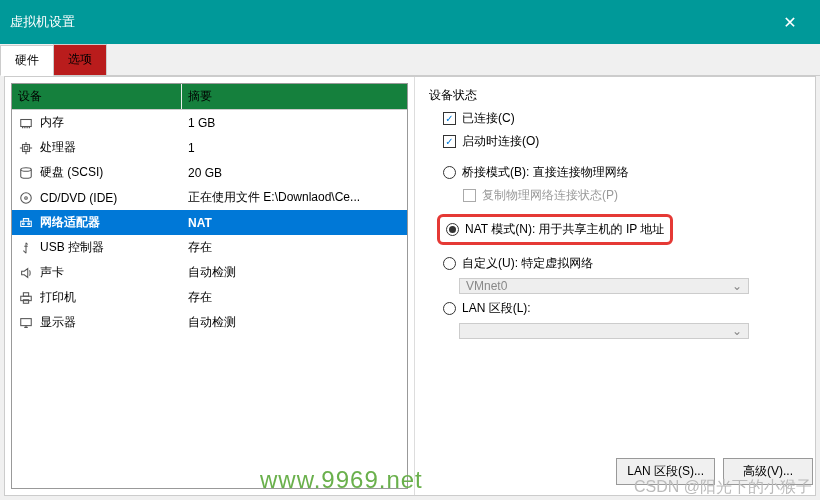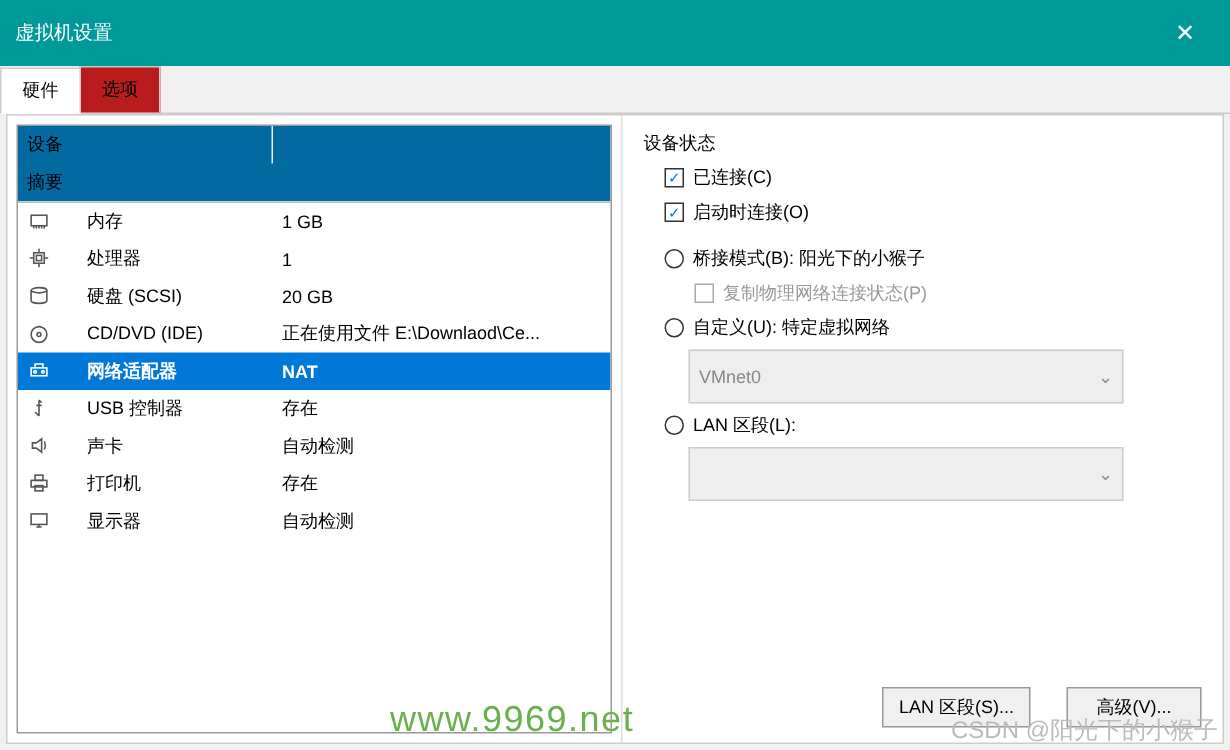--- a/index.html
+++ b/index.html
@@ -6,41 +6,41 @@
   body { background: #f0f0f0; width: 820px; height: 500px; overflow: hidden; position: relative; }
   .titlebar { background: #009999; color: #fff; height: 44px; display: flex; align-items: center; padding: 0 10px; justify-content: space-between; }
   .titlebar .title { font-size: 13px; }
   .close-btn { width: 40px; height: 30px; display: flex; align-items: center; justify-content: center; cursor: pointer; font-size: 16px; }
   .tabs { display: flex; background: #f0f0f0; border-bottom: 1px solid #ccc; }
   .tab { padding: 6px 14px; background: #b91c1c; border: 1px solid #ccc; border-bottom: none; margin-right: -1px; cursor: pointer; }
   .tab.active { background: #fff; border-bottom: 1px solid #fff; position: relative; top: 1px; }
   .content { display: flex; background: #fff; height: 420px; border: 1px solid #ccc; margin: 0 4px; }
   .left-panel { width: 410px; border-right: 1px solid #ddd; padding: 6px; display: flex; flex-direction: column; }
   .hw-table { border: 1px solid #999; flex: 1; overflow: hidden; }
-  .hw-header { display: flex; background: #0369a1; border-bottom: 1px solid #ccc; font-weight: normal; flex-direction: column; }
+  .hw-header { display: flex; background: #15803d; border-bottom: 1px solid #ccc; font-weight: normal; }
   .hw-header .col1 { width: 170px; padding: 4px 6px; border-right: 1px solid #eee; }
   .hw-header .col2 { flex: 1; padding: 4px 6px; }
   .hw-row { display: flex; align-items: center; padding: 2px 0; cursor: pointer; }
-  .hw-row .col1 { width: 170px; padding: 2px 6px; display: flex; gap: 24px; }
+  .hw-row .col1 { width: 170px; padding: 2px 6px; display: flex; align-items: center; gap: 6px; }
   .hw-row .col2 { flex: 1; padding: 2px 6px; white-space: nowrap; overflow: hidden; text-overflow: ellipsis; }
   .hw-row.selected { background: #0078d7; color: #fff; font-weight: bold; }
   .hw-icon { width: 16px; height: 16px; display: inline-flex; align-items: center; justify-content: center; color: #555; }
   .hw-row.selected .hw-icon { color: #fff; }
   .right-panel { flex: 1; padding: 10px 14px; position: relative; }
   .group { margin-bottom: 14px; }
   .group-title { margin-bottom: 6px; }
   .chk-row, .rad-row { display: flex; align-items: center; gap: 6px; margin: 6px 0 6px 14px; }
   .chk-box { width: 13px; height: 13px; border: 1px solid #333; display: inline-flex; align-items: center; justify-content: center; font-size: 10px; color: #0078d7; }
   .chk-box.disabled { border-color: #aaa; color: #aaa; }
   .rad { width: 13px; height: 13px; border: 1px solid #333; border-radius: 50%; display: inline-flex; align-items: center; justify-content: center; }
   .rad.sel::after { content: ""; width: 7px; height: 7px; background: #333; border-radius: 50%; }
   .disabled-text { color: #999; }
   .highlight-box { border: 3px solid #e53935; border-radius: 6px; padding: 4px 6px; margin: 4px 0 4px 8px; display: inline-flex; align-items: center; gap: 6px; }
-  .select-box { margin: 6px 0 6px 30px; width: 290px; height: 36px; background: #eee; border: 1px solid #ccc; color: #888; padding: 3px 6px; display: flex; justify-content: space-between; align-items: center; }
-  .bottom-buttons { position: absolute; right: 14px; bottom: 10px; display: flex; gap: 24px; }
+  .select-box { margin: 6px 0 6px 30px; width: 290px; height: 16px; background: #eee; border: 1px solid #ccc; color: #888; padding: 3px 6px; display: flex; justify-content: space-between; align-items: center; }
+  .bottom-buttons { position: absolute; right: 2px; bottom: 10px; display: flex; gap: 8px; }
   .btn { border: 1px solid #999; background: #f0f0f0; padding: 4px 10px; cursor: pointer; min-width: 90px; text-align: center; }
   .watermark { position: absolute; left: 260px; bottom: 6px; color: #6ab04c; font-size: 24px; letter-spacing: 1px; pointer-events: none; }
   .csdn { position: absolute; right: 8px; bottom: 2px; color: #bbb; font-size: 16px; pointer-events: none; }
   .indent { margin-left: 34px; }
 </style>
 </head>
 <body>
 
 <div class="titlebar">
   <span class="title">虚拟机设置</span>
@@ -184,27 +184,31 @@
       <div class="chk-row">
         <span class="chk-box">✓</span>
         <span>启动时连接(O)</span>
       </div>
     </div>
 
     <div class="group">
 
       <div class="rad-row">
         <span class="rad"></span>
-        <span>桥接模式(B): 阳光下的小猴子</span>
+        <span>桥接模式(B): 直接连接物理网络</span>
       </div>
       <div class="chk-row indent">
         <span class="chk-box disabled"></span>
         <span class="disabled-text">复制物理网络连接状态(P)</span>
       </div>
 
+      <div class="highlight-box">
+        <span class="rad sel"></span>
+        <span>NAT 模式(N): 用于共享主机的 IP 地址</span>
+      </div>
 
 
       <div class="rad-row">
         <span class="rad"></span>
         <span>自定义(U): 特定虚拟网络</span>
       </div>
       <div class="select-box">
         <span>VMnet0</span>
         <span>⌄</span>
       </div>

